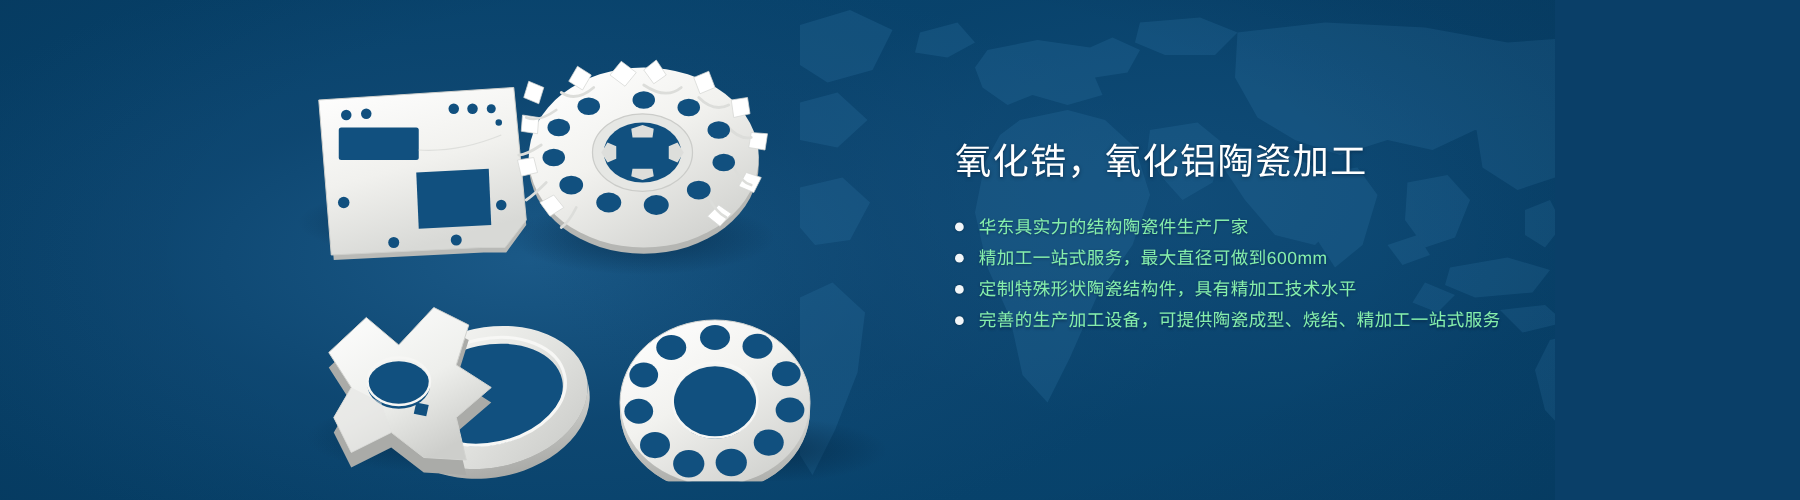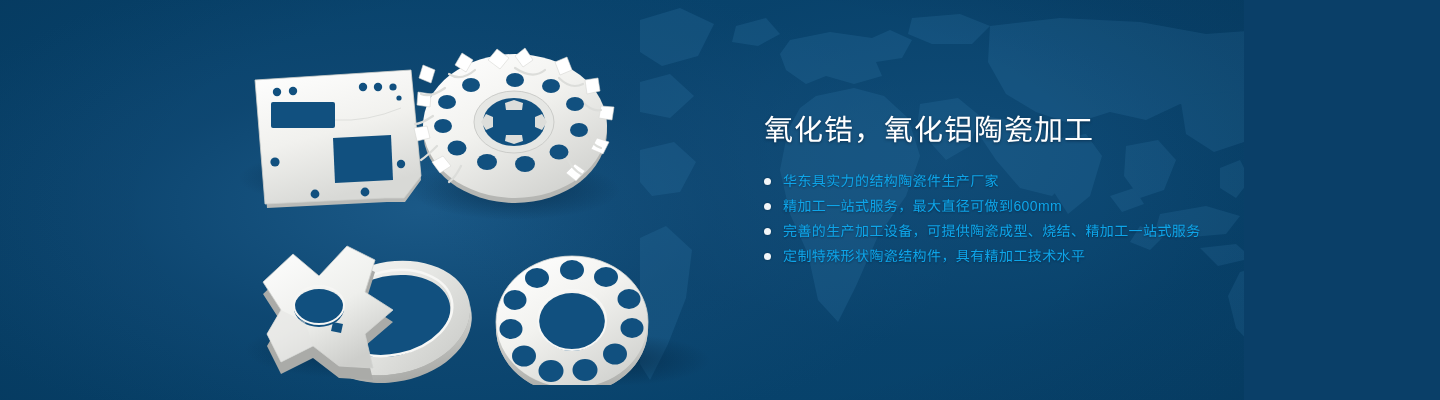--- a/index.html
+++ b/index.html
@@ -87,21 +87,21 @@
     flex: 0 0 auto;
     width: 7px; height: 7px;
     border-radius: 50%;
     background: #f2f6f9;
     margin-right: 12px;
     box-shadow: 0 0 2px rgba(0,0,0,0.35);
   }
   .bullet-text {
     font-size: 14px;
     line-height: 22px;
-    color: #0ea5e9;
+    color: #86efac;
     letter-spacing: 0.4px;
     white-space: nowrap;
     text-shadow: 0 1px 2px rgba(0,20,40,0.45);
   }
 </style>
 </head>
 <body>
 
 <div class="banner">
 
@@ -334,22 +334,22 @@
       <li class="bullet">
         <span class="dot"></span>
         <span class="bullet-text">华东具实力的结构陶瓷件生产厂家</span>
       </li>
       <li class="bullet">
         <span class="dot"></span>
         <span class="bullet-text">精加工一站式服务，最大直径可做到600mm</span>
       </li>
       <li class="bullet">
         <span class="dot"></span>
-        <span class="bullet-text">完善的生产加工设备，可提供陶瓷成型、烧结、精加工一站式服务</span>
+        <span class="bullet-text">定制特殊形状陶瓷结构件，具有精加工技术水平</span>
       </li>
       <li class="bullet">
         <span class="dot"></span>
-        <span class="bullet-text">定制特殊形状陶瓷结构件，具有精加工技术水平</span>
+        <span class="bullet-text">完善的生产加工设备，可提供陶瓷成型、烧结、精加工一站式服务</span>
       </li>
     </ul>
   </div>
 
 </div>
 
 </body></html>

